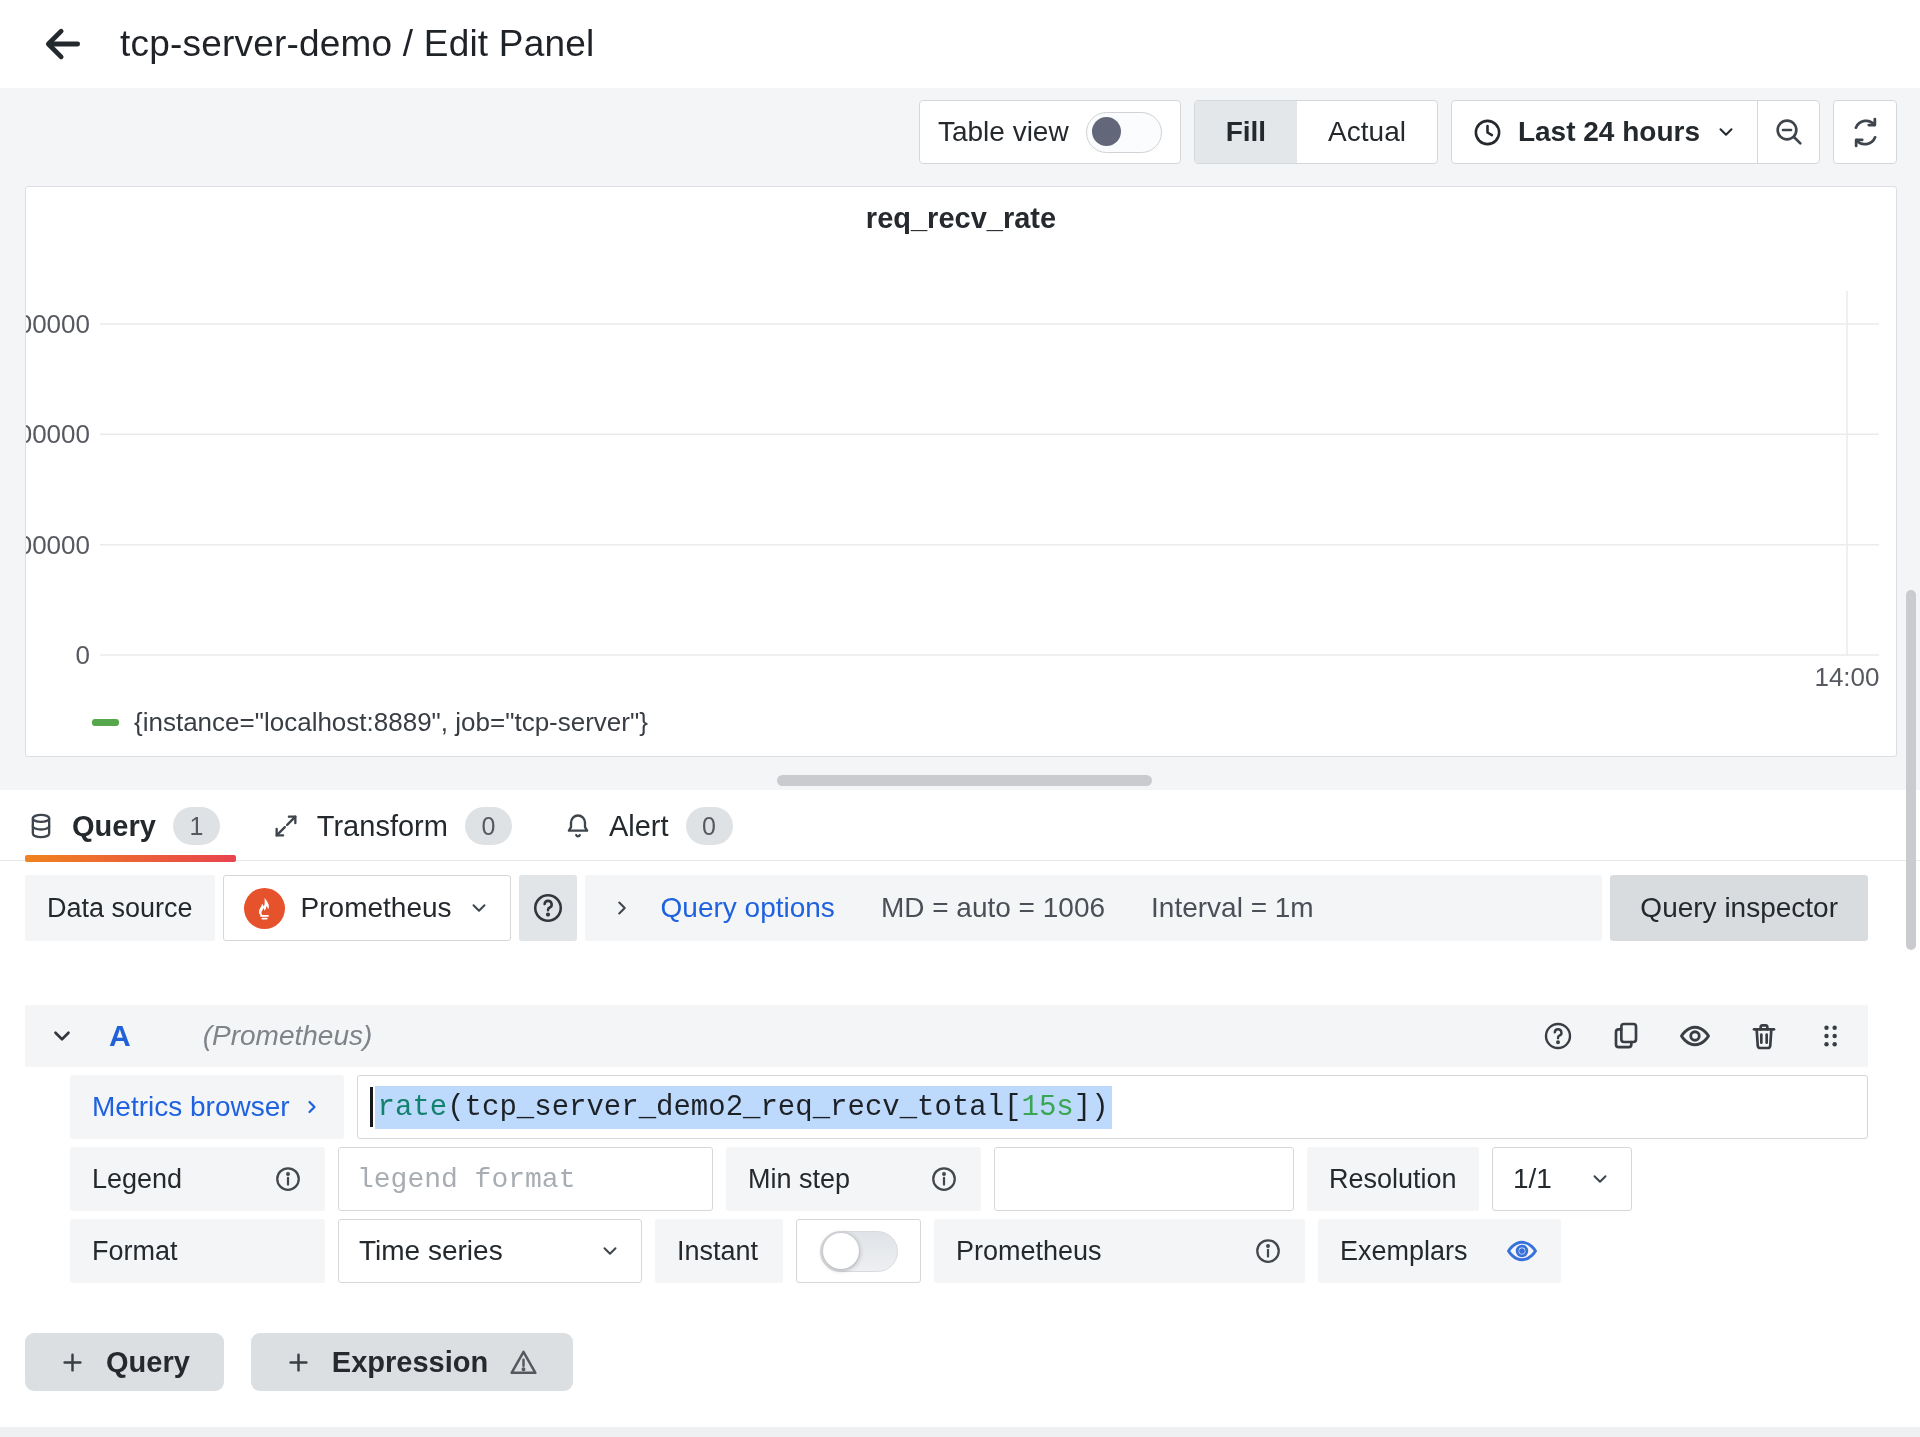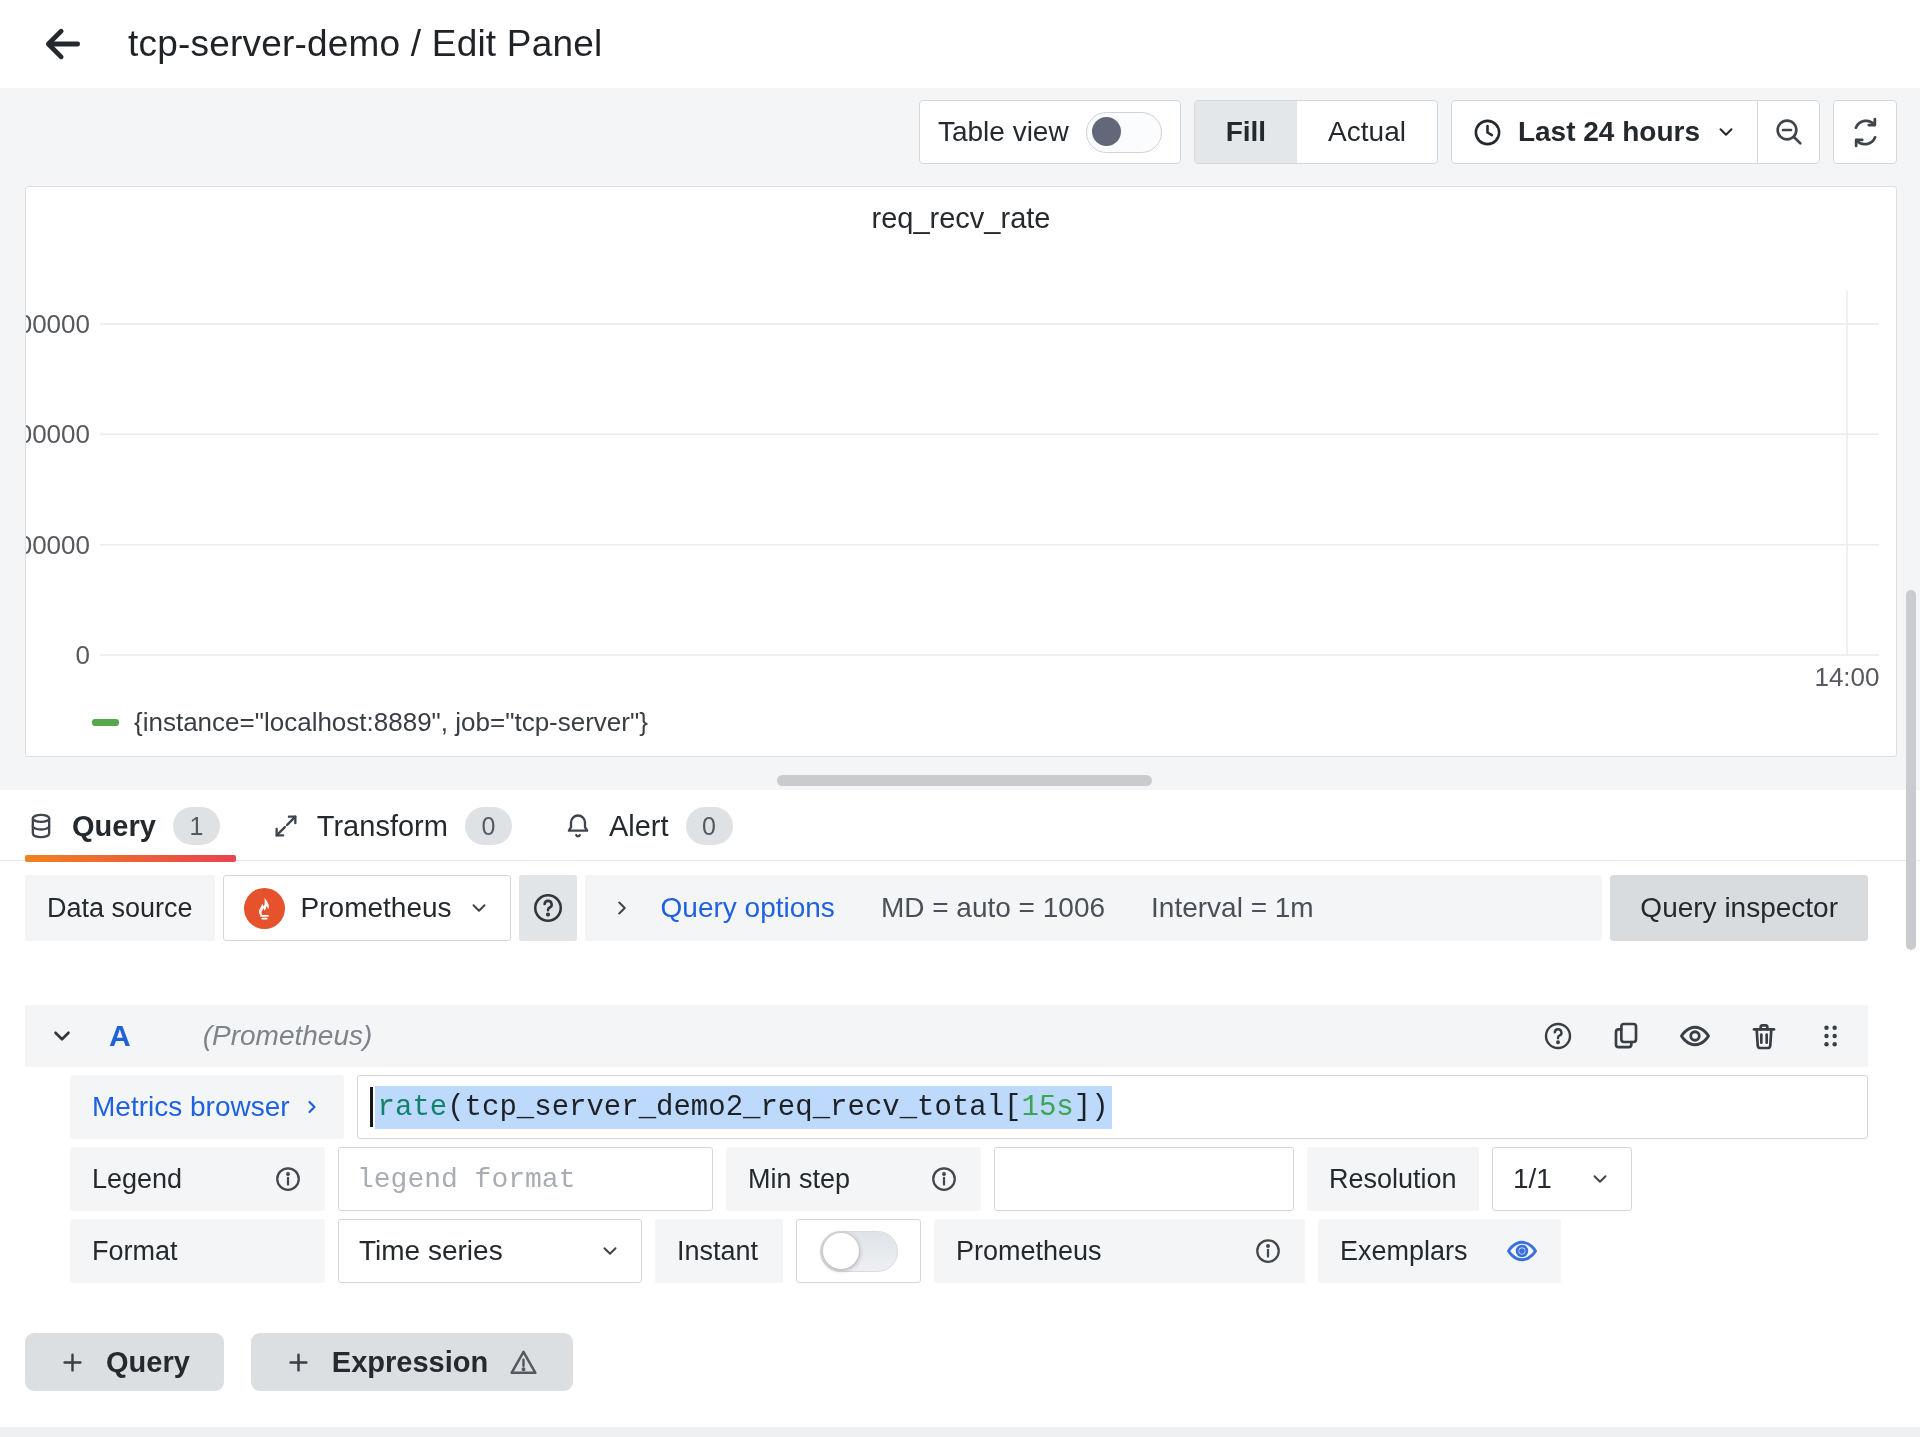--- a/index.html
+++ b/index.html
@@ -3,39 +3,39 @@
 <meta charset="utf-8">
 <style>
   *{box-sizing:border-box}
   html,body{margin:0;padding:0}
   body{font-family:"Liberation Sans",sans-serif;color:#24292e;background:#fff}
   .page{position:relative;width:1920px;height:1437px;background:#fff;overflow:hidden}
 
   
   .topbar{display:flex;align-items:center;height:88px;padding-left:40px;gap:30px;background:#fff}
   .back{background:none;border:none;padding:0;width:46px;height:46px;color:#24292e;cursor:pointer;display:flex;align-items:center;justify-content:center}
-  .page-title{font-size:37px;font-weight:500;margin:12px;letter-spacing:.2px;color:#1f2227}
+  .page-title{font-size:37px;font-weight:500;margin:4px;letter-spacing:.2px;color:#1f2227}
 
   
   .chart-zone{background:#f4f5f6;height:702px;padding-top:12px;position:relative}
   .toolbar{display:flex;justify-content:flex-end;align-items:stretch;height:64px;margin-right:23px;gap:13px}
   .tb-box{background:#fff;border:1.5px solid #d5d8db;border-radius:4px;display:flex;align-items:center}
   .tableview{padding:0 18px;gap:17px;font-size:28px}
   .sw1{width:76px;height:41px;border:1.5px solid #cfd2d6;border-radius:22px;background:#fbfcfd;position:relative;cursor:pointer}
   .sw1 i{position:absolute;left:5px;top:4px;width:29px;height:29px;border-radius:50%;background:#62687a}
   .seg{padding:0;overflow:hidden}
   .seg button{border:none;background:transparent;height:100%;padding:0 31px;font-size:28px;font-family:inherit;color:#24292e;cursor:pointer}
   .seg .on{background:#e4e7ea;font-weight:700}
   .seg .off{font-weight:400}
   .time-main{display:flex;align-items:center;gap:15px;padding:0 20px;height:100%;background:none;border:none;font-family:inherit;font-size:28px;font-weight:600;color:#24292e;cursor:pointer}
   .zoomout{width:62px;height:100%;border:none;border-left:1.5px solid #d5d8db;background:none;display:flex;align-items:center;justify-content:center;cursor:pointer;color:#3f454c}
   .refreshb{width:64px;justify-content:center;color:#3f454c;cursor:pointer}
 
   .panel{margin:22px 23px 0 25px;height:571px;background:#fff;border:1.5px solid #dcdee1;border-radius:3px;position:relative}
-  .panel-title{text-align:center;font-size:29px;font-weight:400;padding-top:15px;color:#26292e}
+  .panel-title{text-align:center;font-size:29px;font-weight:700;padding-top:15px;color:#26292e}
   #chart{display:block;margin-top:4px}
   .tick{font-size:26px;fill:#56595f;font-family:"Liberation Sans",sans-serif}
   .legend-row{position:absolute;left:66px;bottom:18px;display:flex;align-items:center;gap:15px;font-size:26px;color:#393e44;cursor:pointer}
   .swatch{width:27px;height:7px;border-radius:3px;display:inline-block;background:#56a64b}
   .hscroll{position:absolute;left:777px;top:687px;width:375px;height:11px;border-radius:6px;background:#c9cbcf;cursor:pointer}
 
   
   .editor{background:#fff;position:relative}
   .tabs{display:flex;gap:28px;padding:20px 0 0 25px;border-bottom:1.5px solid #e8e9eb}
   .tab{display:flex;align-items:center;gap:17px;padding:0 22px 18px 2px;position:relative;cursor:pointer;color:#3f454c;height:50px}

